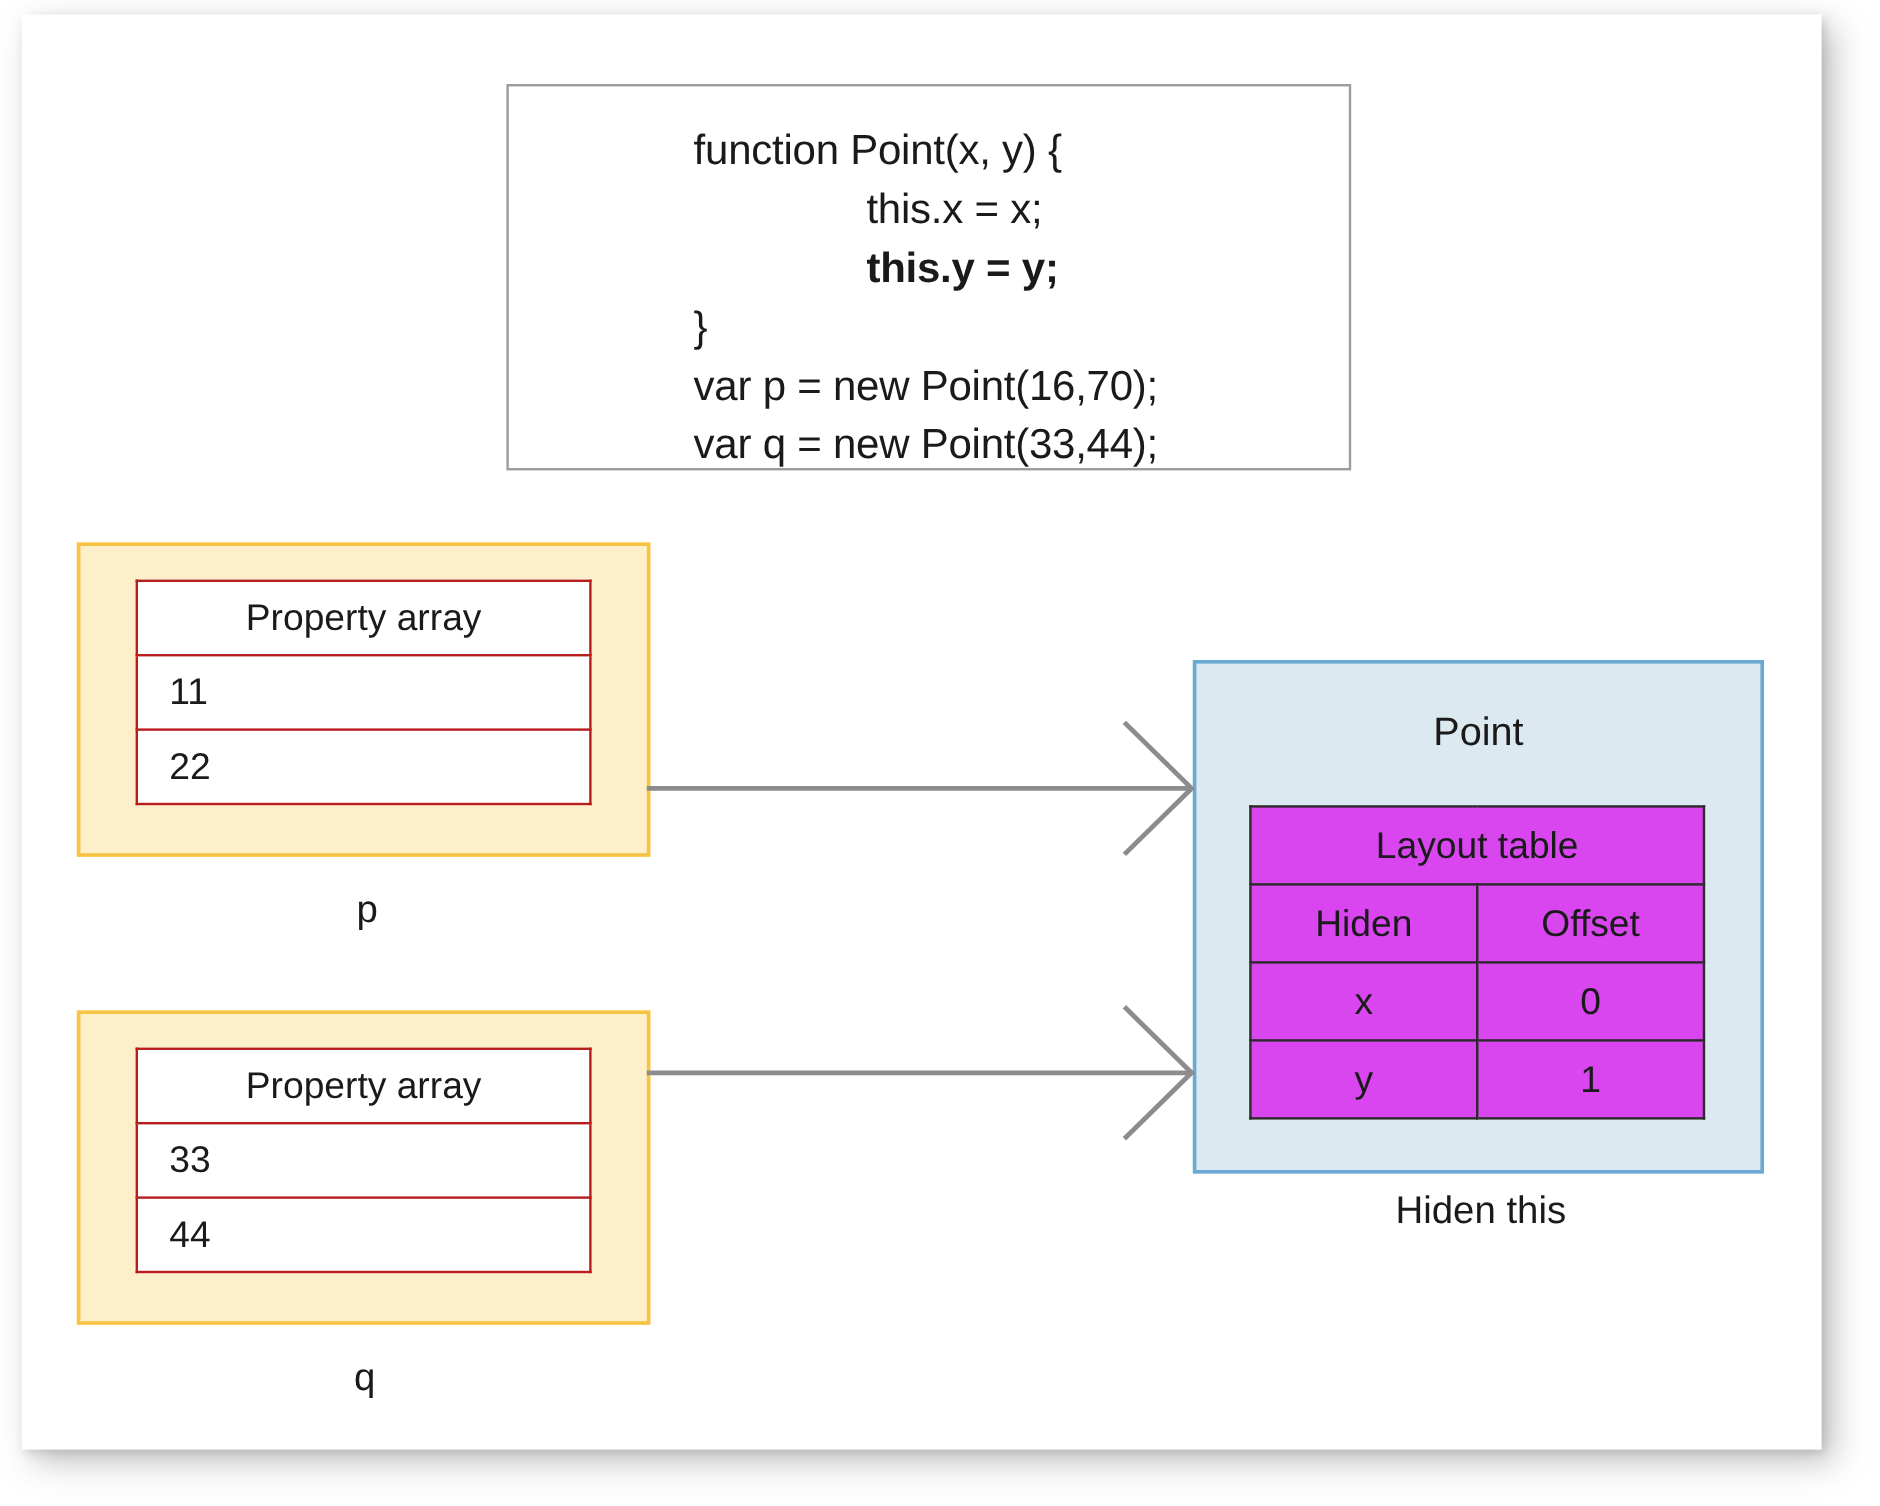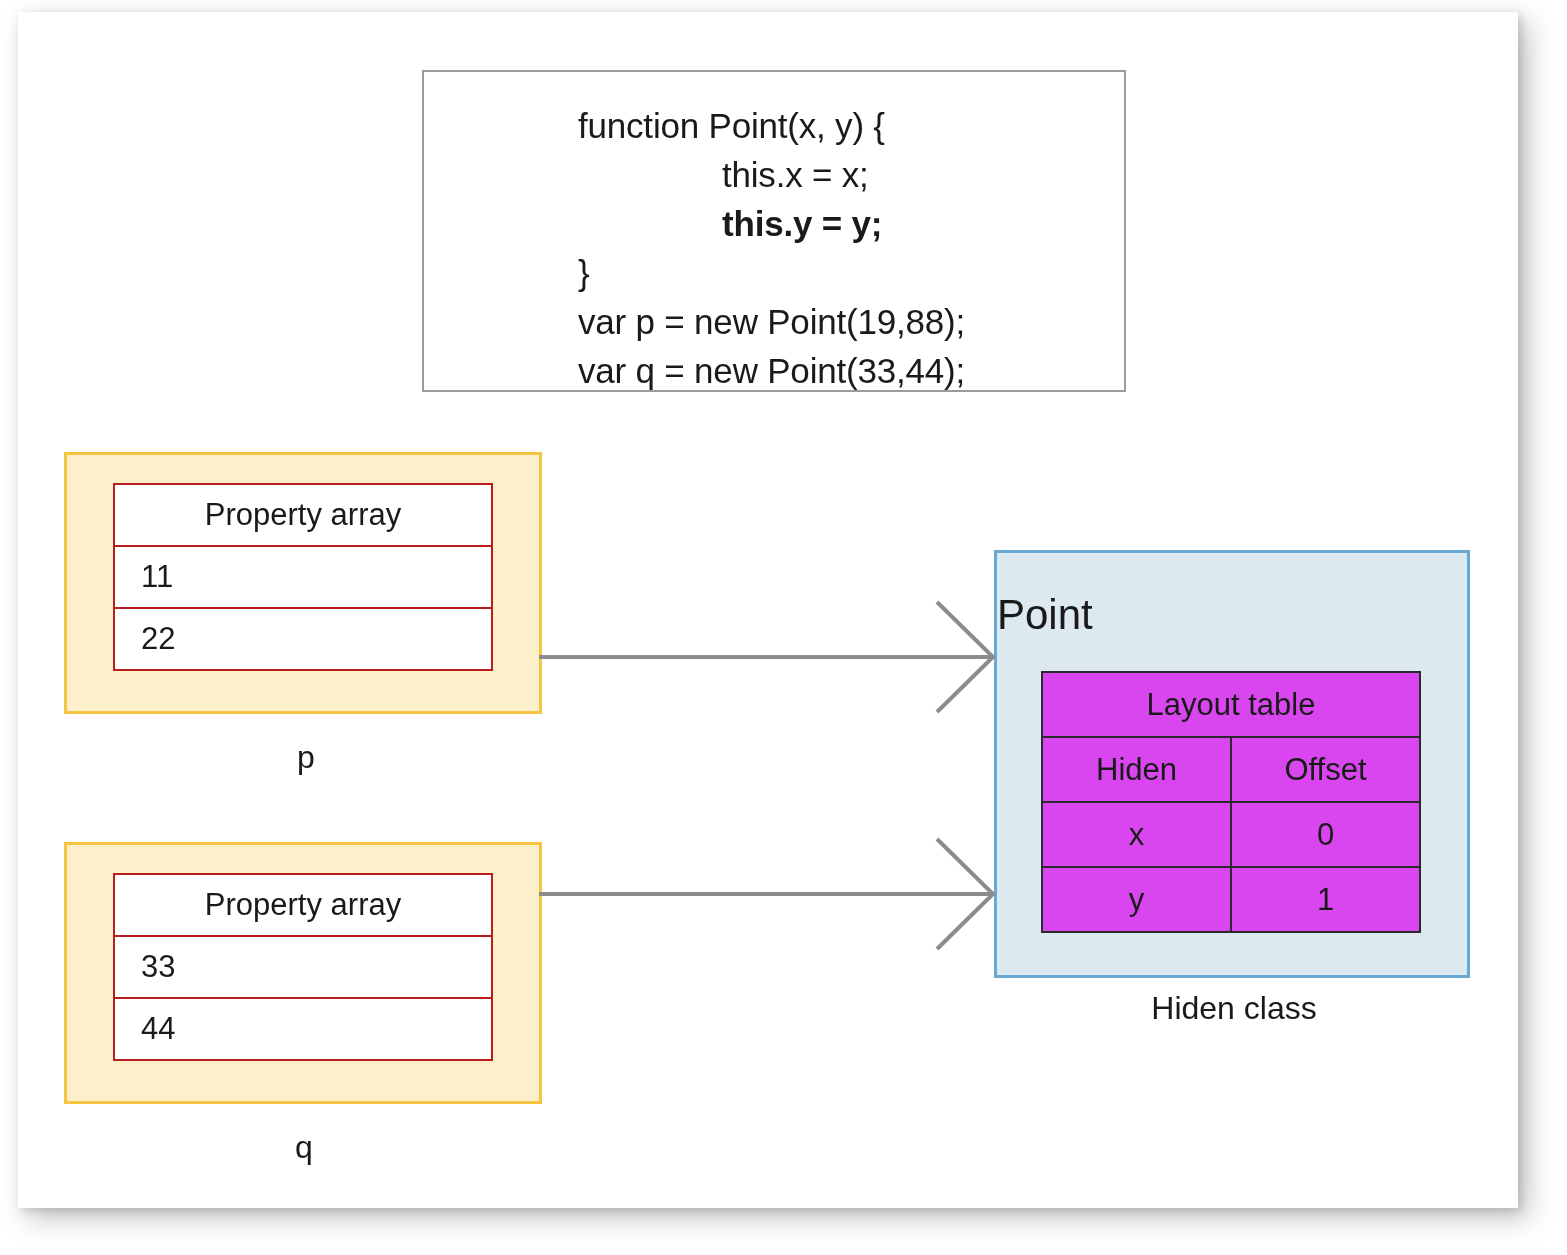--- a/index.html
+++ b/index.html
@@ -101,22 +101,22 @@
     height: 428px;
     border: 3px solid #6aa9d4;
     background: #dce9f1;
     box-sizing: border-box;
   }
   #hidden-class-title {
     position: absolute;
     top: 38px;
     left: 0;
     width: 100%;
-    text-align: left;
-    font-size: 42px;
+    text-align: center;
+    font-size: 33px;
     color: #1a1a1a;
   }
   .layout-table {
     position: absolute;
     left: 44px;
     top: 118px;
     width: 380px;
     border-collapse: collapse;
     background: #ffffff;
     table-layout: fixed;
@@ -153,21 +153,21 @@
 </head>
 <body>
 
 <div id="sheet">
 
   <div class="abs" id="code-box">
     <div class="code-line code-indent0" style="top:36px;">function Point(x, y) {</div>
     <div class="code-line code-indent1" style="top:85px;">this.x = x;</div>
     <div class="code-line code-indent1" style="top:134px;font-weight:bold;">this.y = y;</div>
     <div class="code-line code-indent0" style="top:183px;">}</div>
-    <div class="code-line code-indent0" style="top:232px;">var p = new Point(19,88);</div>
+    <div class="code-line code-indent0" style="top:232px;">var p = new Point(16,70);</div>
     <div class="code-line code-indent0" style="top:281px;">var q = new Point(33,44);</div>
   </div>
 
   <div class="abs obj-box" id="obj-box-p">
     <table class="prop-table">
       <tbody>
           <tr>
         <td class="prop-head">Property array</td>
       </tr>
       <tr>
@@ -213,21 +213,21 @@
         <td>x</td>
         <td>0</td>
       </tr>
       <tr>
         <td>y</td>
         <td>1</td>
       </tr>
     </tbody>
       </table>
   </div>
-  <div id="hidden-class-caption">Hiden class</div>
+  <div id="hidden-class-caption">Hiden this</div>
 
   <svg id="connectors" viewBox="0 0 1500 1196">
 
     <g>
       <line x1="521" y1="645" x2="975" y2="645" stroke="#8c8c8c" stroke-width="4"></line>
       <polyline points="919,590 975,645 919,700" fill="none" stroke="#8c8c8c" stroke-width="4"></polyline>
     </g>
 
     <g>
       <line x1="521" y1="882" x2="975" y2="882" stroke="#8c8c8c" stroke-width="4"></line>

